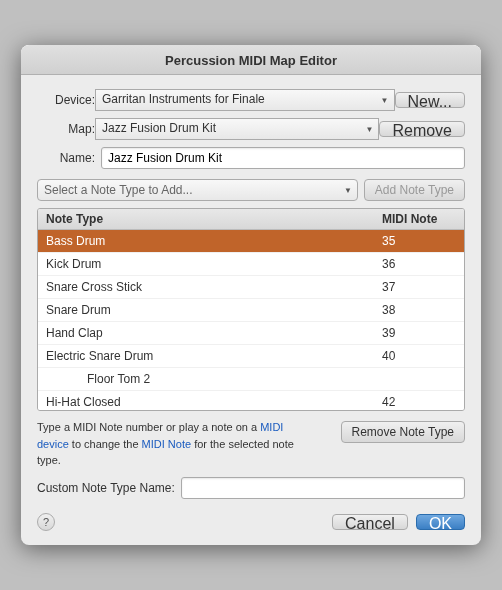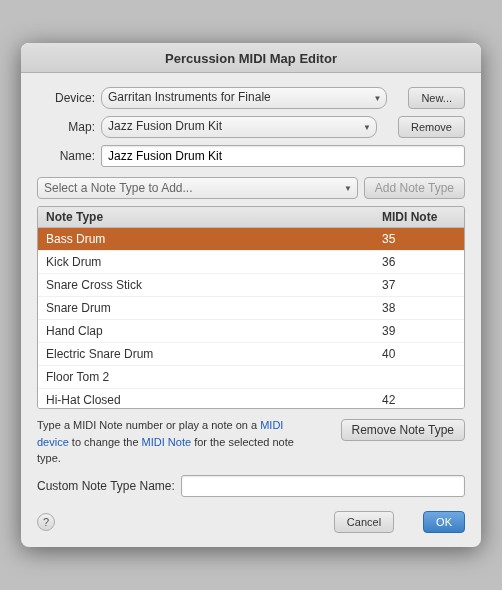--- a/index.html
+++ b/index.html
@@ -45,21 +45,20 @@
 
     .form-row {
       display: flex;
       align-items: center;
       margin-bottom: 7px;
     }
 
     .form-label {
       text-align: right;
       width: 58px;
-      margin-right: 6px;
       color: #333;
       font-size: 12px;
     }
 
     .form-label-name {
       text-align: right;
       width: 58px;
       margin-right: 6px;
       color: #333;
       font-size: 12px;
@@ -79,38 +78,38 @@
       transform: translateY(-50%);
       pointer-events: none;
       color: #555;
     }
 
     .select-wrapper select {
       width: 100%;
       height: 22px;
       background: linear-gradient(to bottom, #f8f8f8, #e8e8e8);
       border: 1px solid #aaa;
-      border-radius: 9px;
+      border-radius: 0;
       padding: 0 20px 2px 6px;
       font-size: 12px;
       color: #333;
       appearance: none;
       -webkit-appearance: none;
     }
 
     .btn {
-      height: 22px;
+      height: 16px;
       padding: 0 12px;
       background: linear-gradient(to bottom, #f0f0f0, #d8d8d8);
       border: 1px solid #aaa;
       border-radius: 4px;
-      font-size: 11px;
+      font-size: 16px;
       color: #333;
       cursor: pointer;
-      margin-left: 21px;
+      margin-left: 0;
       white-space: nowrap;
     }
 
     .btn-blue {
       background: linear-gradient(to bottom, #6fa8e0, #3b7fc4);
       border: 1px solid #2a6cad;
       color: #fff;
     }
 
     .name-input {
@@ -230,20 +229,21 @@
       color: #333;
       padding: 2px 8px;
     }
 
     .cell:first-child {
       flex: 1;
     }
 
     .cell:last-child {
       width: 90px;
+      margin-left: 41px;
     }
 
     .bottom-section {
       display: flex;
       gap: 24px;
       align-items: flex-start;
       margin-bottom: 8px;
     }
 
     .help-text {

